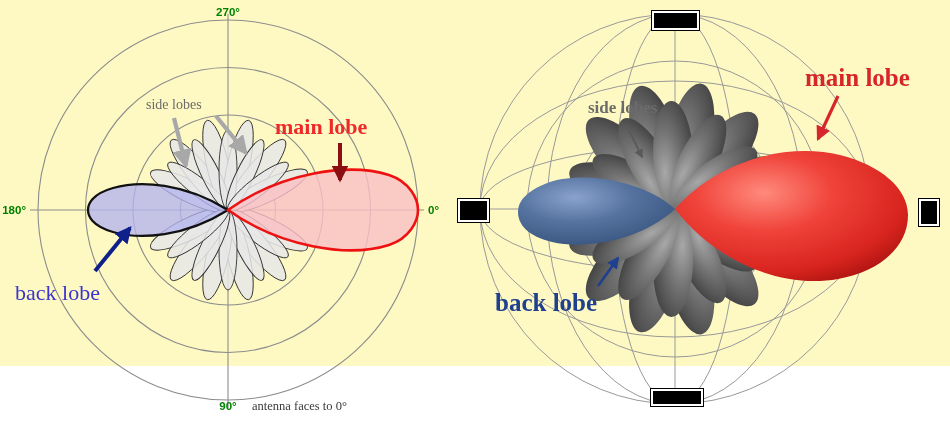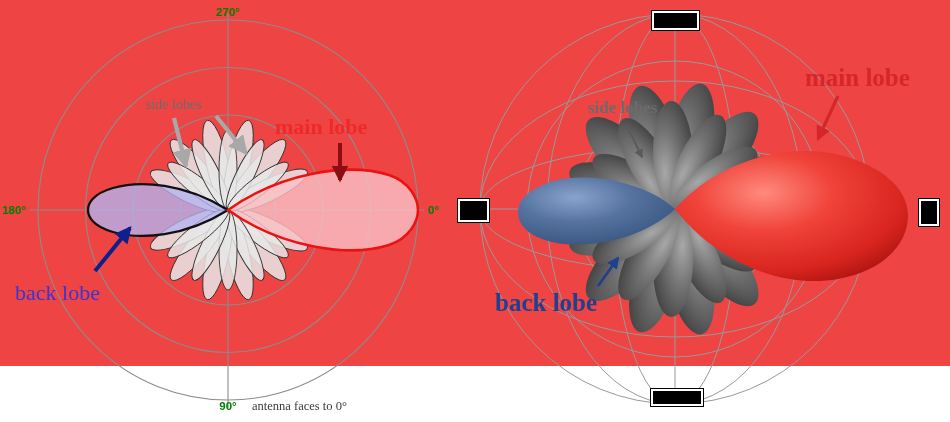--- a/index.html
+++ b/index.html
@@ -8,21 +8,21 @@
     margin: 0; padding: 0;
     width: 950px; height: 422px;
     background: #ffffff;
     font-family: "Liberation Serif", "DejaVu Serif", serif;
     overflow: hidden;
   }
   #figure {
     position: relative;
     width: 950px;
     height: 366px;
-    background: #ef4444;
+    background: #fef9c3;
   }
   .panel { position: absolute; top: 0; height: 422px; }
   #panel-2d { left: 0; width: 475px; }
   #panel-3d { left: 470px; width: 480px; }
   svg { display: block; }
   .lbl-axis {
     font-family: "Liberation Sans", "DejaVu Sans", sans-serif;
     font-weight: bold;
     font-size: 11.5px;
   }

